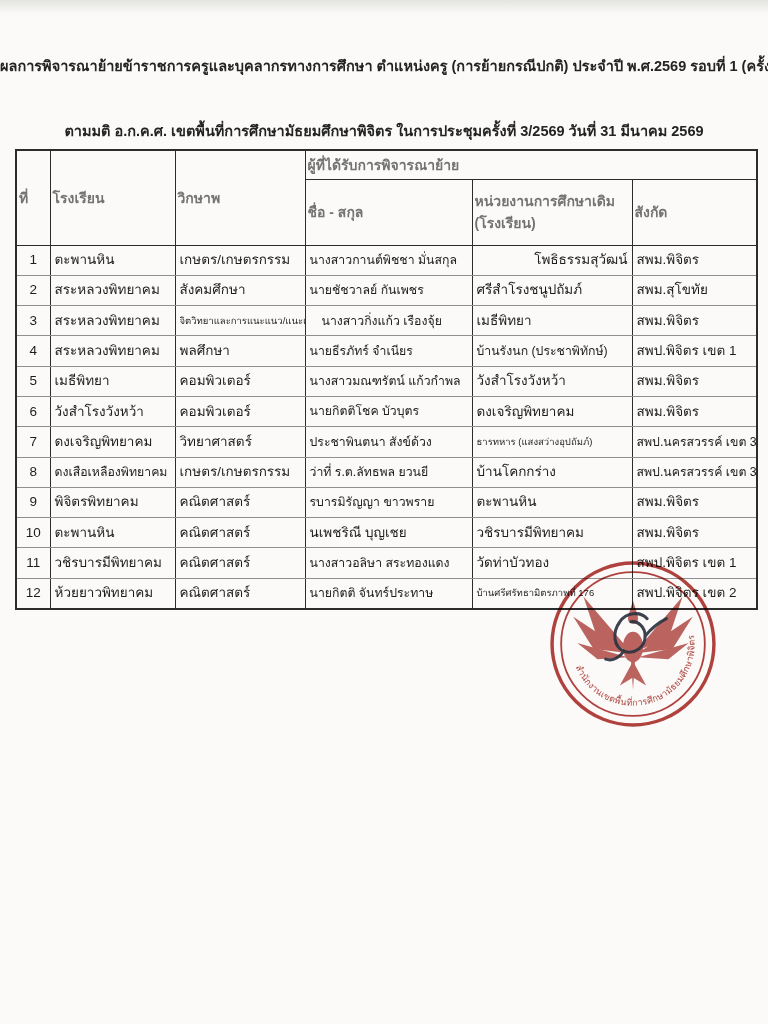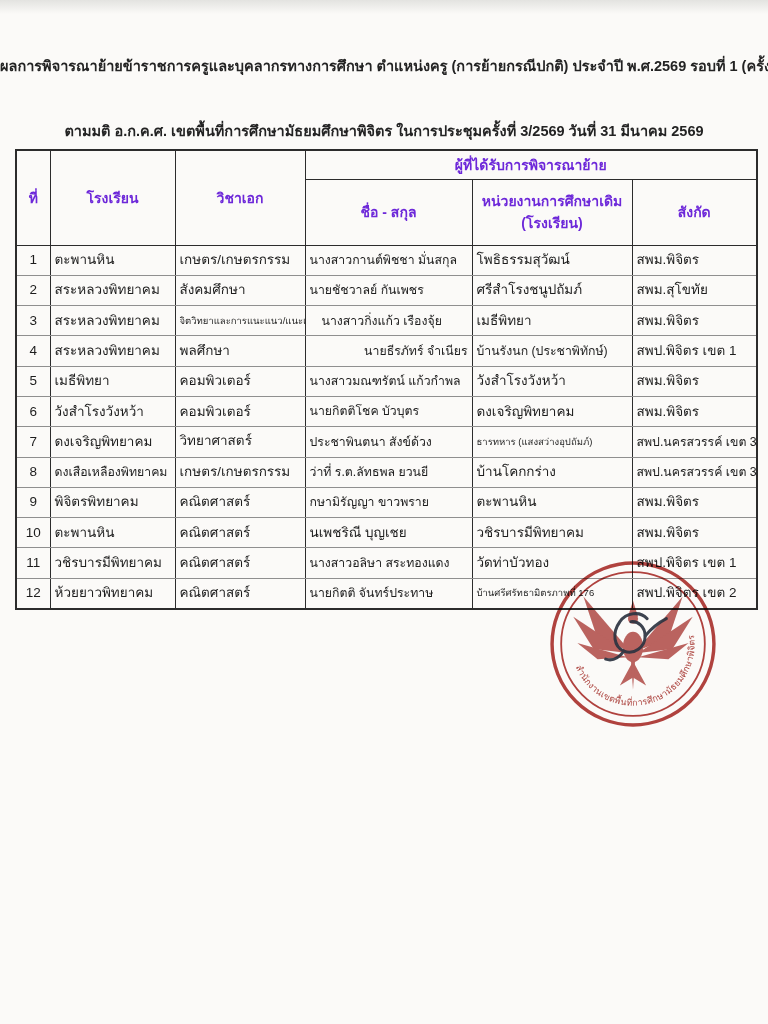--- a/index.html
+++ b/index.html
@@ -20,22 +20,22 @@
   #title2{top:89px;}
   #title3{top:120px;}
 
   table.doc{
     position:absolute;left:15px;top:149px;width:741px;
     border-collapse:collapse;table-layout:fixed;
     background:transparent;
   }
   .doc th{
     border:1.6px solid #2c2c2c;
-    font-weight:700;font-size:14px;color:#6d28d9;
-    text-align:center;vertical-align:middle;padding:1px 2px;line-height:1.6;
+    font-weight:700;font-size:14px;color:#737373;
+    text-align:left;vertical-align:middle;padding:1px 2px;line-height:1.6;
   }
   .doc td{
     border-left:1.6px solid #2c2c2c;border-right:1.6px solid #2c2c2c;
     border-top:1px solid #8f8f8f;border-bottom:1px solid #8f8f8f;
     font-size:13.5px;color:#1d1d1d;
     padding:1px 4px;vertical-align:middle;line-height:1.5;
     white-space:nowrap;overflow:hidden;
   }
   .doc{border:2px solid #2c2c2c;}
   .doc td.c-no{text-align:center;padding:1px 0;}
@@ -65,39 +65,39 @@
         <col style="width:125px">
         <col style="width:130px">
       <col style="width:167px">
         <col style="width:160px">
         <col style="width:125px">
     </colgroup>
     <thead>
       <tr class="hdr-group">
         <th rowspan="2">ที่</th>
         <th rowspan="2">โรงเรียน</th>
-        <th rowspan="2">วิชาเอก</th>
+        <th rowspan="2">วิกษาพ</th>
         <th colspan="3">ผู้ที่ได้รับการพิจารณาย้าย</th>
       </tr>
       <tr class="hdr-sub">
         <th>ชื่อ - สกุล</th>
         <th class="two-line">
           <span>หน่วยงานการศึกษาเดิม</span>
           <span>(โรงเรียน)</span>
         </th>
         <th>สังกัด</th>
       </tr>
     </thead>
     <tbody id="rows">
         <tr>
           <td class="c-no">1</td>
           <td class="c-school" style="font-size: 13.5px;">ตะพานหิน</td>
           <td class="c-major" style="font-size: 13.5px;">เกษตร/เกษตรกรรม</td>
           <td class="c-name" style="font-size: 12.3px;">นางสาวกานต์พิชชา มั่นสกุล</td>
-          <td class="c-former" style="font-size: 13.5px;">โพธิธรรมสุวัฒน์</td>
+          <td class="c-former" style="font-size: 13.5px; text-align: right;">โพธิธรรมสุวัฒน์</td>
           <td class="c-affiliation" style="font-size: 13.5px;">สพม.พิจิตร</td>
         </tr>
         <tr>
           <td class="c-no">2</td>
           <td class="c-school" style="font-size: 13.5px;">สระหลวงพิทยาคม</td>
           <td class="c-major" style="font-size: 13.5px;">สังคมศึกษา</td>
           <td class="c-name" style="font-size: 12.3px;">นายชัชวาลย์ กันเพชร</td>
           <td class="c-former" style="font-size: 13.5px;">ศรีสำโรงชนูปถัมภ์</td>
           <td class="c-affiliation" style="font-size: 13.5px;">สพม.สุโขทัย</td>
         </tr>
@@ -106,21 +106,21 @@
           <td class="c-school" style="font-size: 13.5px;">สระหลวงพิทยาคม</td>
           <td class="c-major" style="font-size: 9.5px;">จิตวิทยาและการแนะแนว/แนะแนว</td>
           <td class="c-name" style="font-size: 12.3px; padding-left: 16px;">นางสาวกิ่งแก้ว เรืองจุ้ย</td>
           <td class="c-former" style="font-size: 13.5px;">เมธีพิทยา</td>
           <td class="c-affiliation" style="font-size: 13.5px;">สพม.พิจิตร</td>
         </tr>
         <tr>
           <td class="c-no">4</td>
           <td class="c-school" style="font-size: 13.5px;">สระหลวงพิทยาคม</td>
           <td class="c-major" style="font-size: 13.5px;">พลศึกษา</td>
-          <td class="c-name" style="font-size: 12.3px; text-align: right;">นายธีรภัทร์ จำเนียร</td>
+          <td class="c-name" style="font-size: 12.3px;">นายธีรภัทร์ จำเนียร</td>
           <td class="c-former" style="font-size: 12.3px;">บ้านรังนก (ประชาพิทักษ์)</td>
           <td class="c-affiliation" style="font-size: 13.5px;">สพป.พิจิตร เขต 1</td>
         </tr>
         <tr>
           <td class="c-no">5</td>
           <td class="c-school" style="font-size: 13.5px;">เมธีพิทยา</td>
           <td class="c-major" style="font-size: 13.5px;">คอมพิวเตอร์</td>
           <td class="c-name" style="font-size: 12.3px;">นางสาวมณฑรัตน์ แก้วกำพล</td>
           <td class="c-former" style="font-size: 13.5px;">วังสำโรงวังหว้า</td>
           <td class="c-affiliation" style="font-size: 13.5px;">สพม.พิจิตร</td>
@@ -129,38 +129,38 @@
           <td class="c-no">6</td>
           <td class="c-school" style="font-size: 13.5px;">วังสำโรงวังหว้า</td>
           <td class="c-major" style="font-size: 13.5px;">คอมพิวเตอร์</td>
           <td class="c-name" style="font-size: 12.3px;">นายกิตติโชค บัวบุตร</td>
           <td class="c-former" style="font-size: 13.5px;">ดงเจริญพิทยาคม</td>
           <td class="c-affiliation" style="font-size: 13.5px;">สพม.พิจิตร</td>
         </tr>
         <tr>
           <td class="c-no">7</td>
           <td class="c-school" style="font-size: 13.5px;">ดงเจริญพิทยาคม</td>
-          <td class="c-major" style="font-size: 13.5px; font-family: Liberation Mono, monospace;">วิทยาศาสตร์</td>
+          <td class="c-major" style="font-size: 13.5px;">วิทยาศาสตร์</td>
           <td class="c-name" style="font-size: 12.3px;">ประชาพินตนา สังข์ด้วง</td>
           <td class="c-former" style="font-size: 9.5px;">ธารทหาร (แสงสว่างอุปถัมภ์)</td>
           <td class="c-affiliation" style="font-size: 12.3px;">สพป.นครสวรรค์ เขต 3</td>
         </tr>
         <tr>
           <td class="c-no">8</td>
           <td class="c-school" style="font-size: 12.3px;">ดงเสือเหลืองพิทยาคม</td>
           <td class="c-major" style="font-size: 13.5px;">เกษตร/เกษตรกรรม</td>
           <td class="c-name" style="font-size: 12.3px;">ว่าที่ ร.ต.ลัทธพล ยวนยี</td>
           <td class="c-former" style="font-size: 13.5px;">บ้านโคกกร่าง</td>
           <td class="c-affiliation" style="font-size: 12.3px;">สพป.นครสวรรค์ เขต 3</td>
         </tr>
         <tr>
           <td class="c-no">9</td>
           <td class="c-school" style="font-size: 13.5px;">พิจิตรพิทยาคม</td>
           <td class="c-major" style="font-size: 13.5px;">คณิตศาสตร์</td>
-          <td class="c-name" style="font-size: 12.3px;">กษามิรัญญา ขาวพราย</td>
+          <td class="c-name" style="font-size: 12.3px;">รบารมิรัญญา ขาวพราย</td>
           <td class="c-former" style="font-size: 13.5px;">ตะพานหิน</td>
           <td class="c-affiliation" style="font-size: 13.5px;">สพม.พิจิตร</td>
         </tr>
         <tr>
           <td class="c-no">10</td>
           <td class="c-school" style="font-size: 13.5px;">ตะพานหิน</td>
           <td class="c-major" style="font-size: 13.5px;">คณิตศาสตร์</td>
           <td class="c-name" style="font-size: 13.5px;">นเพชริณี บุญเชย</td>
           <td class="c-former" style="font-size: 13.5px;">วชิรบารมีพิทยาคม</td>
           <td class="c-affiliation" style="font-size: 13.5px;">สพม.พิจิตร</td>

